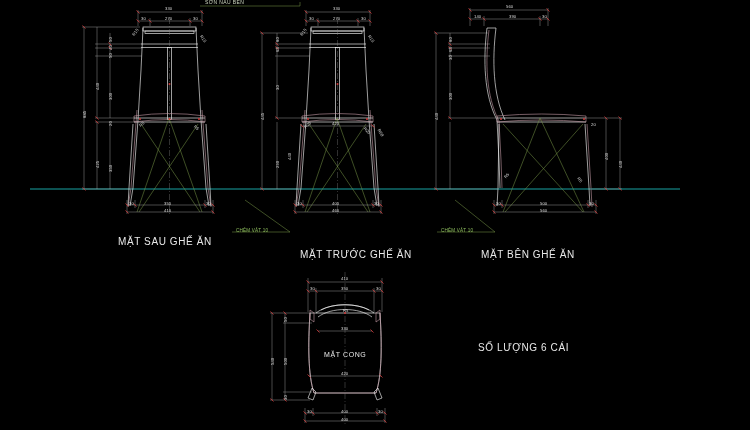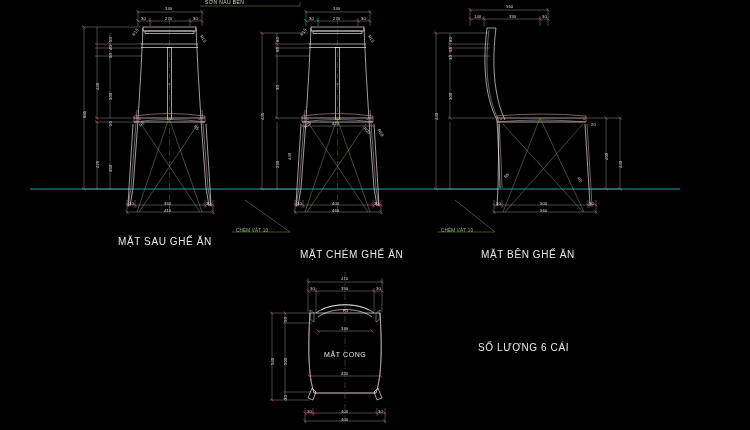--- a/index.html
+++ b/index.html
@@ -358,21 +358,21 @@
     </g>
 
     <g>
       <path class="gn" d="M200 6 L300 6 L300 2"></path>
     </g>
   </svg>
 
   <div class="top-note" style="left:205px;top:-1px;">SƠN NÂU BÊN</div>
 
   <div class="lbl big" style="left:118px;top:236px;">MẶT SAU GHẾ ĂN</div>
-  <div class="lbl big" style="left:300px;top:249px;">MẶT CHÉM GHẾ ĂN</div>
+  <div class="lbl big" style="left:300px;top:249px;">MẶT TRƯỚC GHẾ ĂN</div>
   <div class="lbl big" style="left:481px;top:249px;">MẶT BÊN GHẾ ĂN</div>
   <div class="lbl big" style="left:478px;top:342px;">SỐ LƯỢNG 6 CÁI</div>
   <div class="lbl" style="left:324px;top:351px;font-size:7px;">MẶT CONG</div>
 
   <div class="grn" style="left:236px;top:228px;">CHÉM VÁT 10</div>
   <div class="grn" style="left:441px;top:228px;">CHÉM VÁT 10</div>
 
   <div class="dim" style="left:165px;top:6px;">330</div>
   <div class="dim" style="left:141px;top:15.5px;">30</div>
   <div class="dim" style="left:165px;top:15.5px;">270</div>

